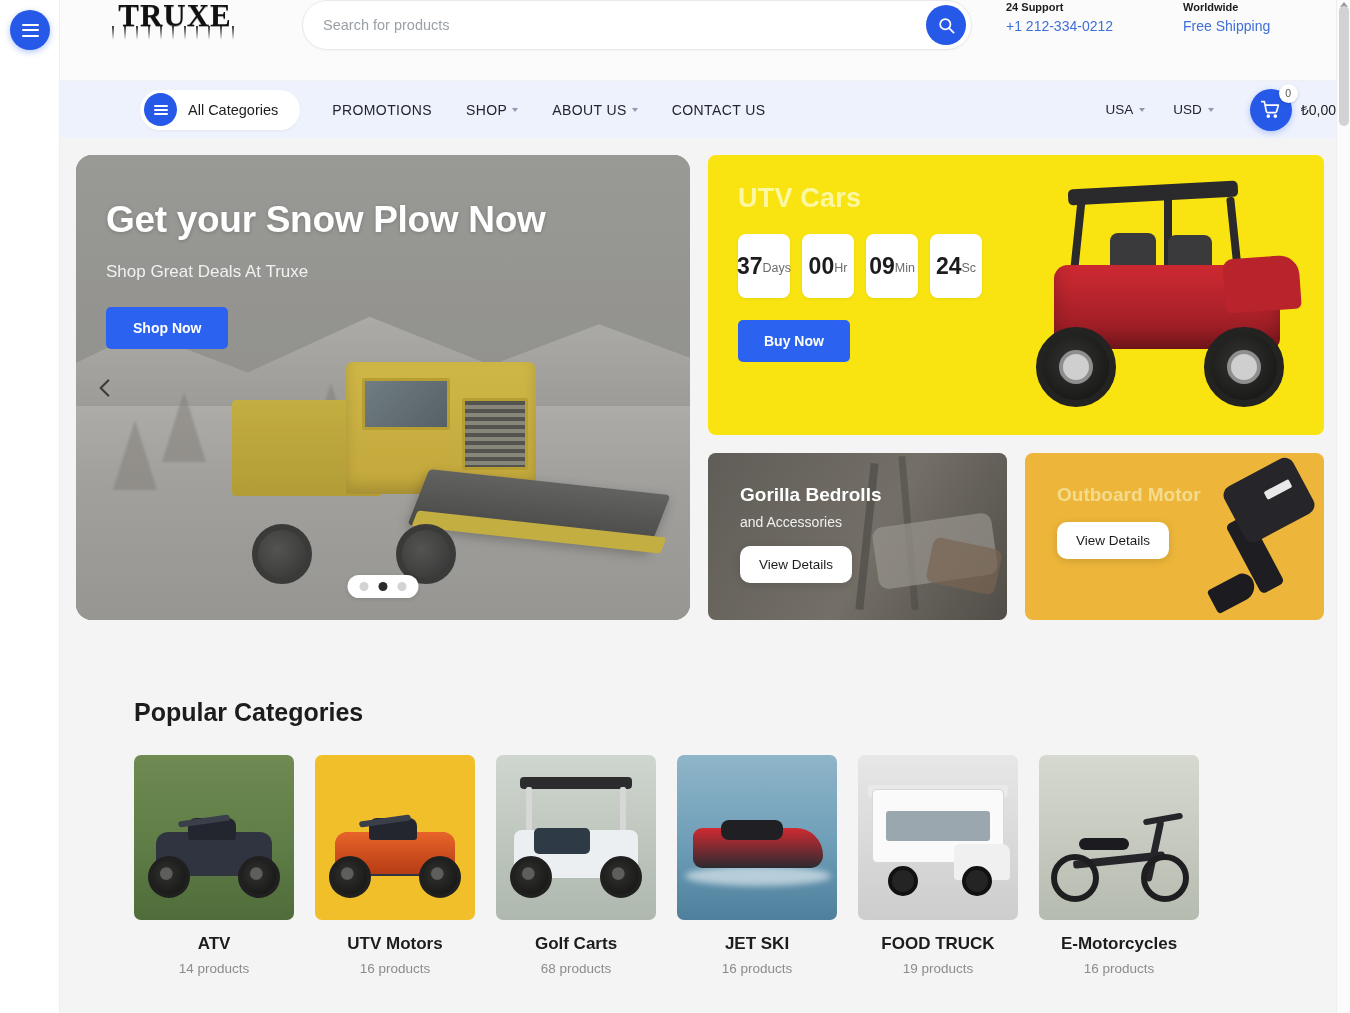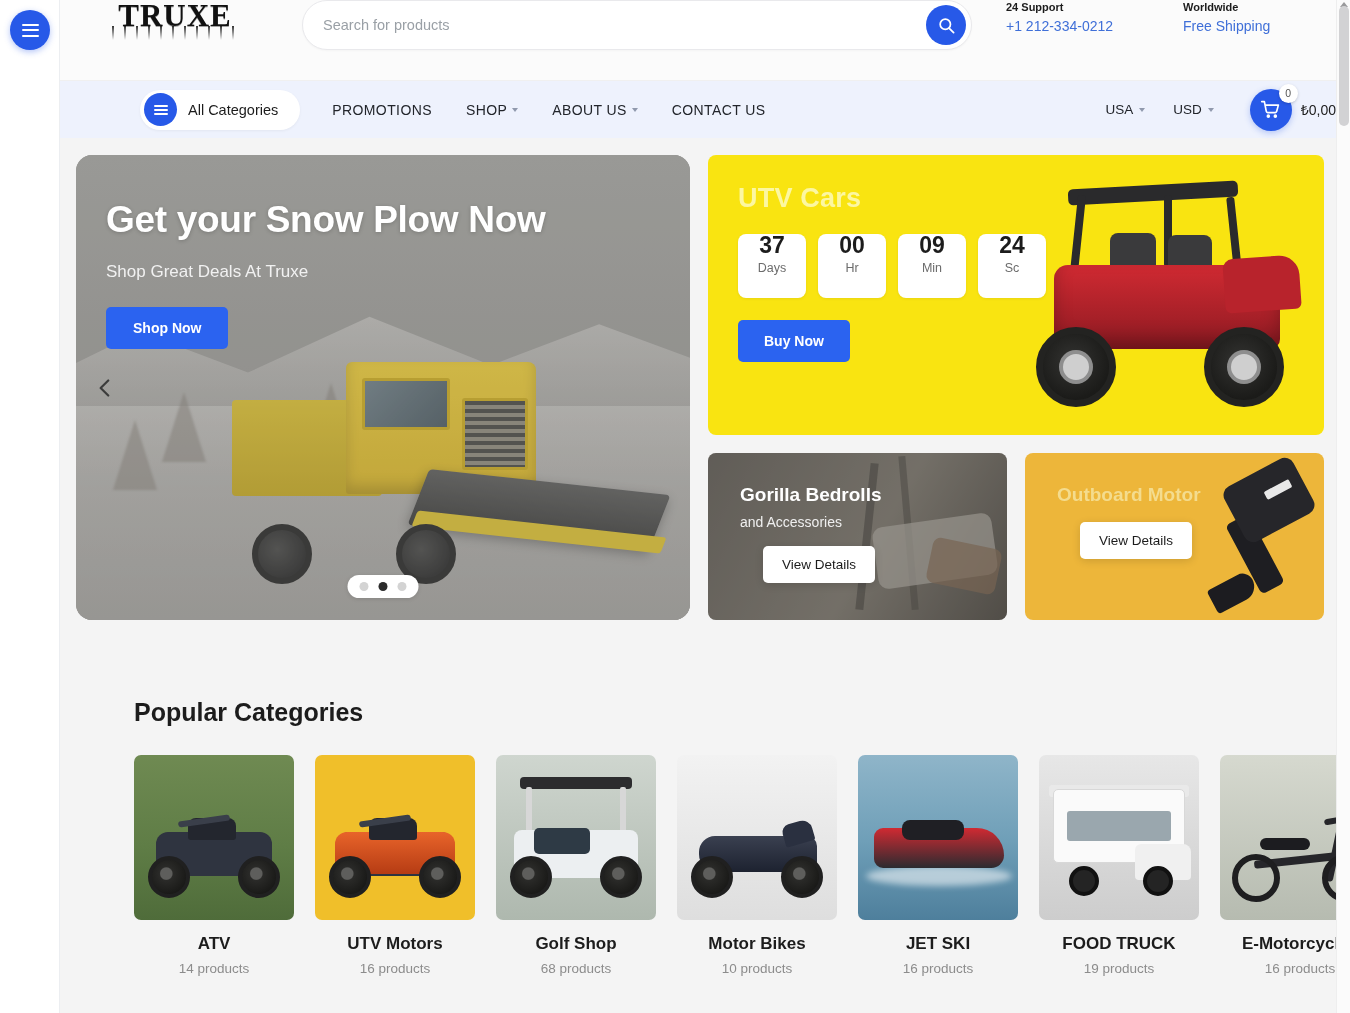--- a/index.html
+++ b/index.html
@@ -190,22 +190,22 @@
 
   
   .promo-col { flex: 1; display: flex; flex-direction: column; gap: 18px; }
   .utv-card {
     position: relative; height: 280px; background: #f9e411; border-radius: 8px; overflow: hidden;
     padding: 28px 0 0 30px;
   }
   .utv-title { font-size: 27px; font-weight: 700; color: #fcf7a2; letter-spacing: .2px; }
   .count-row { display: flex; gap: 12px; margin-top: 20px; }
   .count-box {
-    width: 68px; height: 64px; background: #fff; border-radius: 8px;
-    display: flex; flex-direction: column; align-items: center; justify-content: flex-start;
+    width: 52px; height: 64px; background: #fff; border-radius: 8px;
+    display: flex; flex-direction: row; align-items: center; justify-content: center;
     box-shadow: 0 1px 3px rgba(0,0,0,.07);
   }
   .count-num { font-size: 23px; font-weight: 700; color: #1c1c1c; line-height: 1; }
   .count-lbl { font-size: 12.5px; color: #6c6c6c; margin-top: 4px; }
   .buy-btn {
     margin-top: 22px; background: #2b63f0; color: #fff; border: none; cursor: pointer;
     font-size: 14px; font-weight: 700; padding: 13px 26px; border-radius: 5px;
     font-family: "Liberation Sans", sans-serif;
   }
   
@@ -240,23 +240,22 @@
   .gor-scene .bar2 { position: absolute; left: 66%; top: 2%; width: 7px; height: 92%; background: rgba(70,68,62,.5); transform: rotate(-5deg); }
   .gor-scene .roll { position: absolute; left: 56%; top: 40%; width: 120px; height: 62px; background: rgba(198,193,184,.75); border-radius: 10px; transform: rotate(-8deg); }
   .gor-scene .roll2 { position: absolute; left: 74%; top: 54%; width: 70px; height: 46px; background: rgba(150,120,92,.7); border-radius: 8px; transform: rotate(12deg); }
   .mini-overlay { position: absolute; inset: 0; background: rgba(70,68,64,.34); }
   .mini-body { position: absolute; left: 32px; top: 31px; }
   .mini-title { font-size: 19px; font-weight: 700; color: #fff; }
   .mini-title.faded { color: #f4dc8e; }
   .mini-sub { font-size: 14px; color: #efefef; margin-top: 8px; }
   .mini-btn {
     margin-top: 16px; background: #fff; color: #1c1c1c; border: none; cursor: pointer;
-    font-size: 13.5px; padding: 11px 19px; border-radius: 5px; font-family: "Liberation Sans", sans-serif;
+    font-size: 13.5px; padding: 11px 19px; border-radius: 10px; font-family: "Liberation Sans", sans-serif;
     box-shadow: 0 2px 8px rgba(0,0,0,.14);
-    margin-left: 23px;
   }
   .mini-outboard { background: #edb63a; }
   .motor-art { position: absolute; right: 10px; top: 12px; width: 150px; height: 148px; }
   .motor-art .head { position: absolute; right: 6px; top: 4px; width: 78px; height: 62px; background: #26262a; border-radius: 10px; transform: rotate(-28deg); }
   .motor-art .shaft { position: absolute; right: 46px; top: 50px; width: 26px; height: 78px; background: #1e1e22; transform: rotate(-28deg); border-radius: 5px; }
   .motor-art .fin { position: absolute; right: 58px; bottom: 8px; width: 46px; height: 26px; background: #1c1c20; border-radius: 4px 12px 16px 4px; transform: rotate(-28deg); }
   .motor-art .label { position: absolute; right: 22px; top: 20px; width: 28px; height: 9px; background: #e8e8e8; border-radius: 2px; transform: rotate(-28deg); }
 
   
   .cats { padding: 78px 26px 0 16px; }
@@ -573,36 +572,24 @@
             <div class="veh">
               <span class="cart-roof"></span>
                 <span class="cart-post a"></span>
                 <span class="cart-post b"></span>
               <span class="cart-body"></span>
                 <span class="cart-seat"></span>
               <span class="quad-tire l"></span>
                 <span class="quad-tire r"></span>
             </div>
           </div>
-          <div class="cat-name">Golf Shop</div>
+          <div class="cat-name">Golf Carts</div>
           <div class="cat-count">68 products</div>
         </div>
 
-        <div class="cat-item">
-          <div class="cat-thumb th-moto">
-            <div class="veh">
-              <span class="bike-body"></span>
-                <span class="bike-wind"></span>
-              <span class="quad-tire l"></span>
-                <span class="quad-tire r"></span>
-            </div>
-          </div>
-          <div class="cat-name">Motor Bikes</div>
-          <div class="cat-count">10 products</div>
-        </div>
 
         <div class="cat-item">
           <div class="cat-thumb th-jet">
             <div class="veh">
               <span class="jet-spray"></span>
                 <span class="jet-hull"></span>
                 <span class="jet-seat"></span>
             </div>
           </div>
           <div class="cat-name">JET SKI</div>

